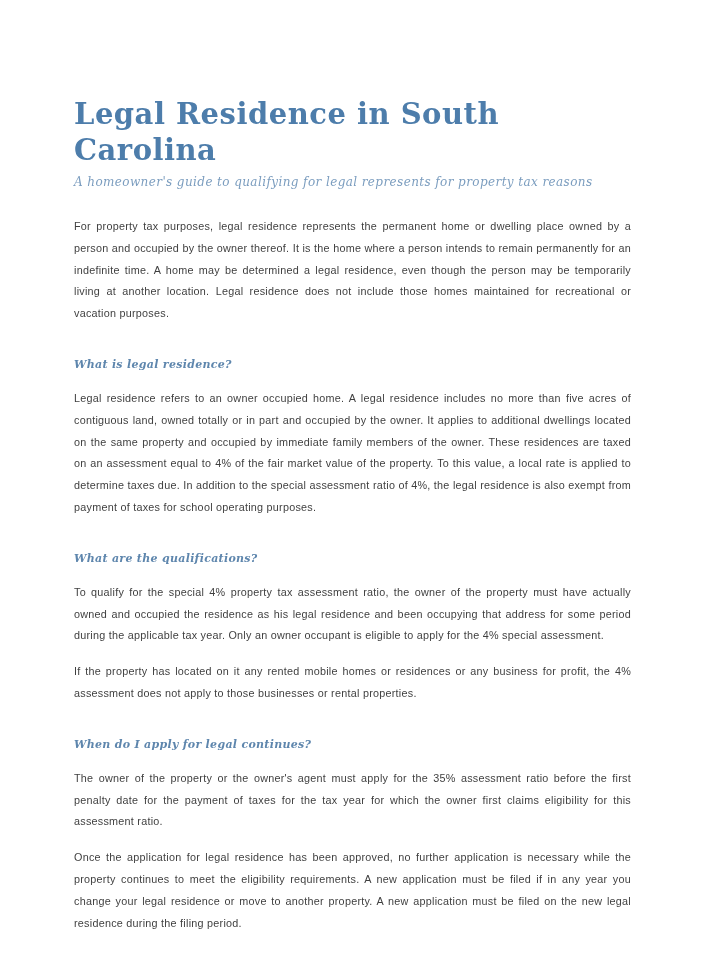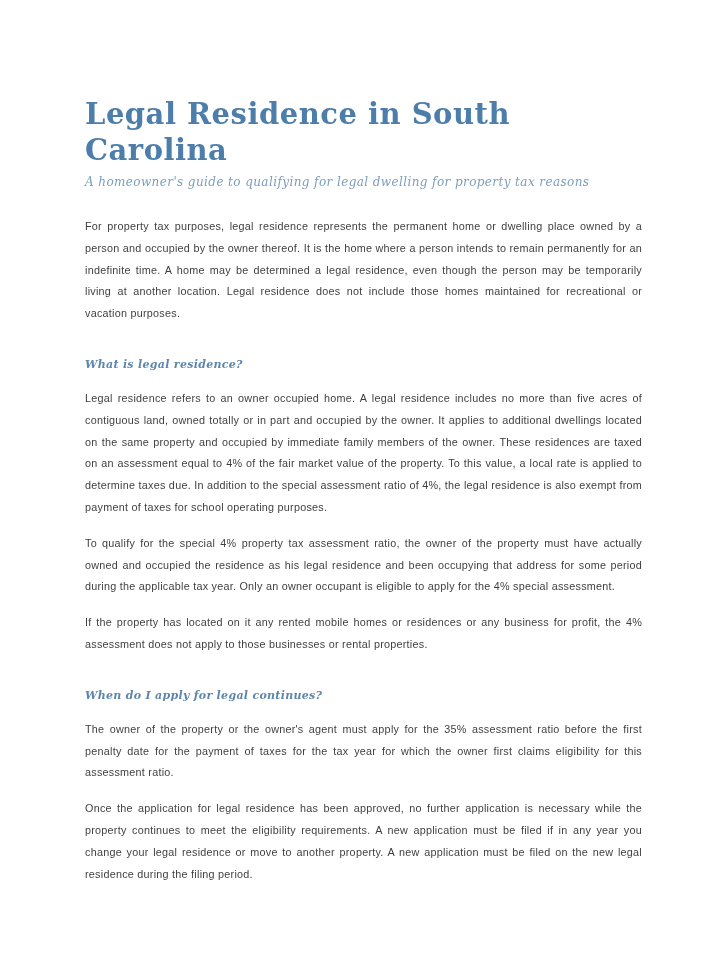--- a/index.html
+++ b/index.html
@@ -11,21 +11,21 @@
     position: relative;
     width: 720px;
     height: 960px;
     background: #ffffff;
     overflow: hidden;
     font-family: "Liberation Sans", sans-serif;
   }
   .content {
     position: absolute;
     top: 96px;
-    left: 85px;
+    left: 74px;
     width: 557px;
   }
   .doc-title {
     font-family: "DejaVu Serif", "Liberation Serif", serif;
     font-size: 29px;
     font-weight: 600;
     color: #4d7dab;
     letter-spacing: 0.5px;
     line-height: 36px;
     margin: 0 0 7px 0;
@@ -60,30 +60,31 @@
   }
 </style>
 </head>
 <body>
 
 <div class="page">
   <div class="content">
 
     <h1 class="doc-title">Legal Residence in South Carolina</h1>
 
-    <div class="doc-subtitle">A homeowner's guide to qualifying for legal dwelling for property tax reasons</div>
+    <div class="doc-subtitle">A homeowner's guide to qualifying for legal represents for property tax reasons</div>
 
     <p class="para first-para">For property tax purposes, legal residence represents the permanent home or dwelling place owned by a person and occupied by the owner thereof. It is the home where a person intends to remain permanently for an indefinite time. A home may be determined a legal residence, even though the person may be temporarily living at another location. Legal residence does not include those homes maintained for recreational or vacation purposes.</p>
 
     <div>
       <div class="section-heading">What is legal residence?</div>
       <p class="para">Legal residence refers to an owner occupied home. A legal residence includes no more than five acres of contiguous land, owned totally or in part and occupied by the owner. It applies to additional dwellings located on the same property and occupied by immediate family members of the owner. These residences are taxed on an assessment equal to 4% of the fair market value of the property. To this value, a local rate is applied to determine taxes due. In addition to the special assessment ratio of 4%, the legal residence is also exempt from payment of taxes for school operating purposes.</p>
     </div>
 
     <div>
+      <div class="section-heading">What are the qualifications?</div>
       <p class="para">To qualify for the special 4% property tax assessment ratio, the owner of the property must have actually owned and occupied the residence as his legal residence and been occupying that address for some period during the applicable tax year. Only an owner occupant is eligible to apply for the 4% special assessment.</p>
       <p class="para">If the property has located on it any rented mobile homes or residences or any business for profit, the 4% assessment does not apply to those businesses or rental properties.</p>
     </div>
 
     <div>
       <div class="section-heading">When do I apply for legal continues?</div>
       <p class="para">The owner of the property or the owner's agent must apply for the 35% assessment ratio before the first penalty date for the payment of taxes for the tax year for which the owner first claims eligibility for this assessment ratio.</p>
       <p class="para">Once the application for legal residence has been approved, no further application is necessary while the property continues to meet the eligibility requirements. A new application must be filed if in any year you change your legal residence or move to another property. A new application must be filed on the new legal residence during the filing period.</p>
     </div>
 

